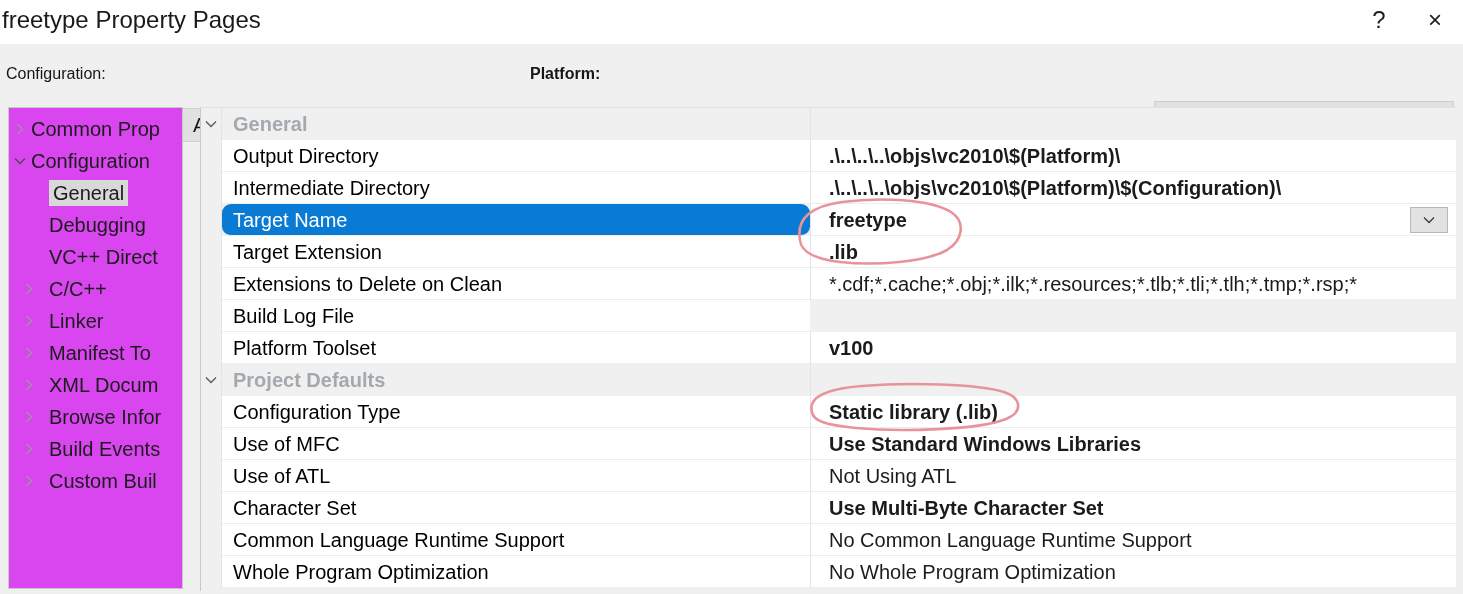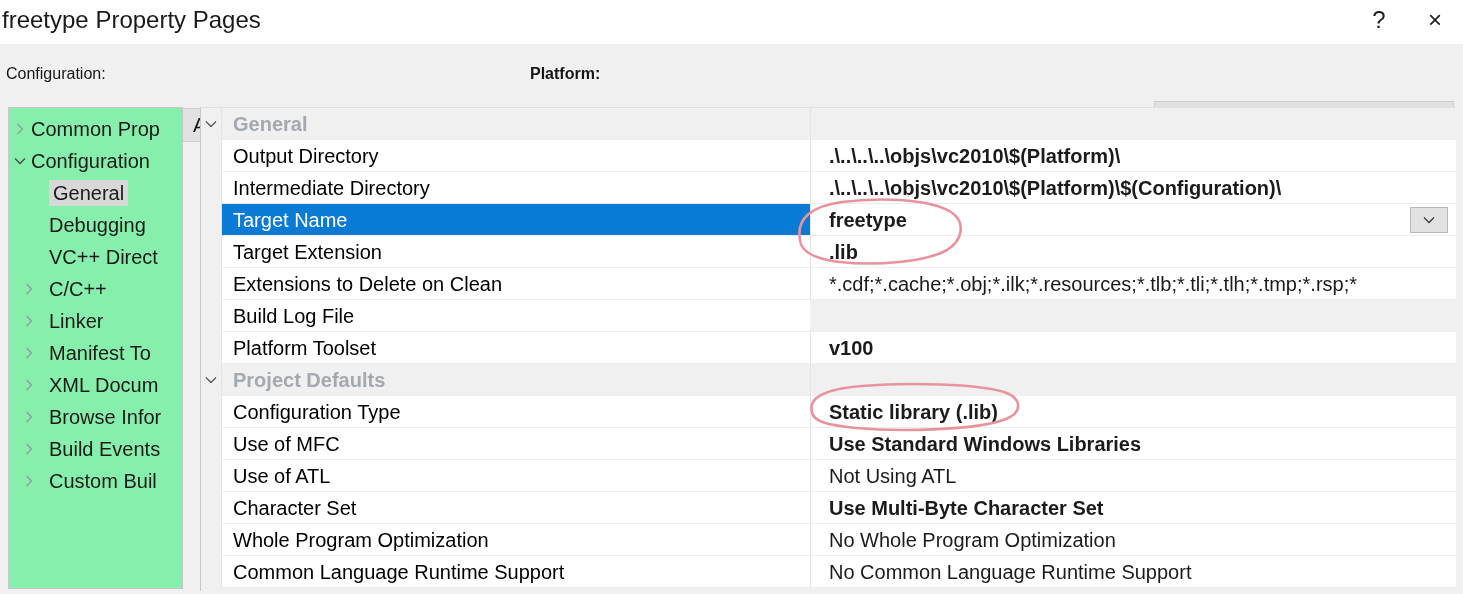--- a/index.html
+++ b/index.html
@@ -124,21 +124,21 @@
     text-align: center;
     white-space: nowrap;
     padding: 0;
   }
 
   
   .treepanel {
     position: absolute;
     left: 8px; top: 107px;
     width: 175px; height: 482px;
-    background: #86efac;
+    background: #d946ef;
     border: 1px solid #c8c8c8;
     box-sizing: border-box;
     overflow: hidden;
     text-align: right;
   }
   .tree-inner {
     position: absolute;
     left: 0; top: 5px;
     width: 420px;
   }
@@ -238,20 +238,21 @@
     color: #1b1b1b;
     white-space: nowrap;
     overflow: hidden;
     line-height: 24px;
   }
   .valuecell.bold { font-weight: bold; }
 
   .row.selected .namecell {
     background: #0a7bd4;
     color: #ffffff;
+    border-radius: 9px;
   }
 
   
   .value-dd {
     position: absolute;
     right: 8px;
     top: 3px;
     width: 38px;
     height: 26px;
     background: #e2e2e2;
@@ -477,27 +478,27 @@
           <div class="namecell">Use of ATL</div>
           <div class="valuecell">Not Using ATL</div>
         </div>
         <div class="row">
           <div class="gutter"></div>
           <div class="namecell">Character Set</div>
           <div class="valuecell bold">Use Multi-Byte Character Set</div>
         </div>
         <div class="row">
           <div class="gutter"></div>
+          <div class="namecell">Common Language Runtime Support</div>
+          <div class="valuecell">No Common Language Runtime Support</div>
+        </div>
+        <div class="row">
+          <div class="gutter"></div>
           <div class="namecell">Whole Program Optimization</div>
           <div class="valuecell">No Whole Program Optimization</div>
-        </div>
-        <div class="row">
-          <div class="gutter"></div>
-          <div class="namecell">Common Language Runtime Support</div>
-          <div class="valuecell">No Common Language Runtime Support</div>
         </div>
       </div>
   </div>
 
   <svg class="ink" viewBox="0 0 1463 594" xmlns="http://www.w3.org/2000/svg">
 
     <path d="M800 240 C796 218, 812 206, 842 202 C880 197, 930 199, 951 212
              C966 222, 963 240, 947 250 C926 262, 876 266, 840 262
              C815 259, 801 252, 800 240 Z" fill="none" stroke="#e8939b" stroke-width="2.6" stroke-linecap="round"></path>
 

